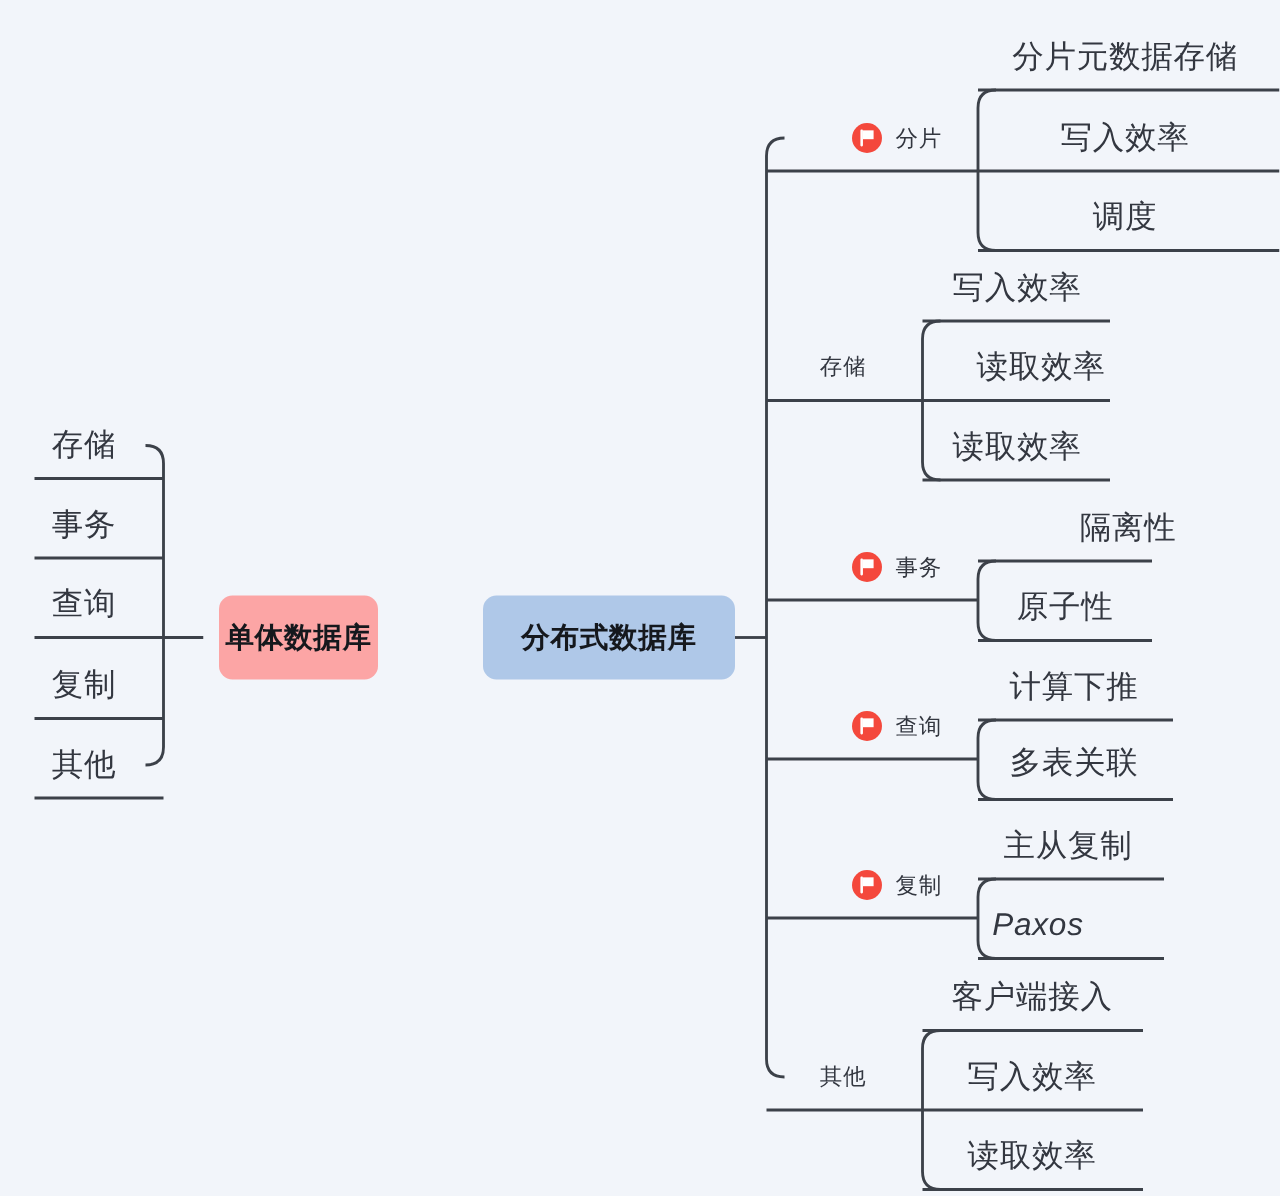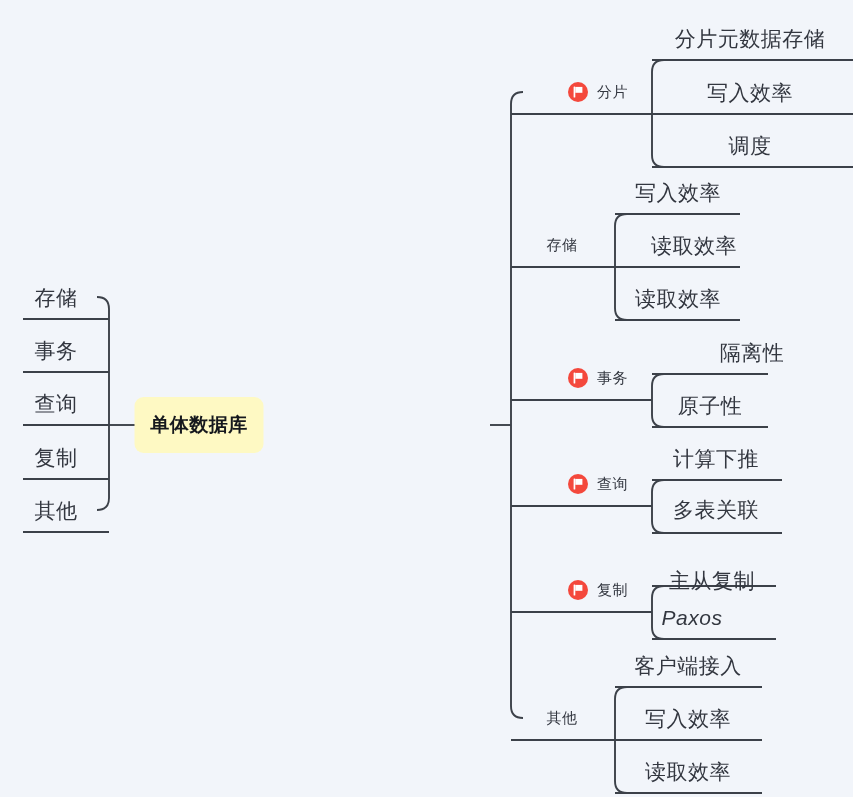--- a/index.html
+++ b/index.html
@@ -105,26 +105,27 @@
       <path d="M 511 612 L 652 612" fill="none" stroke="#3c4149" stroke-width="1.9" stroke-linecap="butt"></path>
       <path d="M 664 586 Q 652 586 652 598 L 652 627 Q 652 639 664 639" fill="none" stroke="#3c4149" stroke-width="1.9" stroke-linecap="butt"></path>
       <path d="M 652 586 L 776 586" fill="none" stroke="#3c4149" stroke-width="1.9" stroke-linecap="butt"></path>
       <path d="M 652 639 L 776 639" fill="none" stroke="#3c4149" stroke-width="1.9" stroke-linecap="butt"></path>
       <path d="M 511 740 L 615 740" fill="none" stroke="#3c4149" stroke-width="1.9" stroke-linecap="butt"></path>
       <path d="M 627 687 Q 615 687 615 699 L 615 781 Q 615 793 627 793" fill="none" stroke="#3c4149" stroke-width="1.9" stroke-linecap="butt"></path>
       <path d="M 615 687 L 762 687" fill="none" stroke="#3c4149" stroke-width="1.9" stroke-linecap="butt"></path>
       <path d="M 615 740 L 762 740" fill="none" stroke="#3c4149" stroke-width="1.9" stroke-linecap="butt"></path>
       <path d="M 615 793 L 762 793" fill="none" stroke="#3c4149" stroke-width="1.9" stroke-linecap="butt"></path>
     </svg>
-<div class="root-node" style="left: 199px; top: 425px; width: 129px; height: 56px; background: #fef9c3; color: rgb(21, 24, 29);">单体数据库</div>
+<div class="root-node" style="left: 199px; top: 425px; width: 106px; height: 56px; background: #fca5a5; color: rgb(21, 24, 29);">单体数据库</div>
     <div class="node-label" style="left: 56px; top: 297px;">存储</div>
     <div class="node-label" style="left: 56px; top: 350px;">事务</div>
     <div class="node-label" style="left: 56px; top: 403px;">查询</div>
     <div class="node-label" style="left: 56px; top: 457px;">复制</div>
     <div class="node-label" style="left: 56px; top: 510px;">其他</div>
+    <div class="root-node" style="left: 406px; top: 425px; width: 168px; height: 56px; background: rgb(175, 200, 232); color: rgb(21, 24, 29);">分布式数据库</div>
     <div class="branch-node" style="left: 598px; top: 92px;">
       <svg viewBox="0 0 20 20" class="flag-icon">
         <circle cx="10" cy="10" r="10" fill="#f4483c"></circle>
         <rect x="5.6" y="4.4" width="1.7" height="11.2" rx="0.7" fill="#ffffff"></rect>
         <path d="M7.3 4.9 H14.4 V10.8 H7.3 Z" fill="#ffffff"></path>
       </svg>
       <span class="bl">分片</span>
     </div>
     <div class="node-label" style="left: 750px; top: 38px;">分片元数据存储</div>
     <div class="node-label" style="left: 750px; top: 92px;">写入效率</div>
@@ -156,21 +157,21 @@
     <div class="node-label" style="left: 716px; top: 458px;">计算下推</div>
     <div class="node-label" style="left: 716px; top: 511px; font-family: Liberation Mono, monospace;">多表关联</div>
     <div class="branch-node" style="left: 598px; top: 590px;">
       <svg viewBox="0 0 20 20" class="flag-icon">
         <circle cx="10" cy="10" r="10" fill="#f4483c"></circle>
         <rect x="5.6" y="4.4" width="1.7" height="11.2" rx="0.7" fill="#ffffff"></rect>
         <path d="M7.3 4.9 H14.4 V10.8 H7.3 Z" fill="#ffffff"></path>
       </svg>
       <span class="bl">复制</span>
     </div>
-    <div class="node-label" style="left: 712px; top: 580px;">主从复制</div>
+    <div class="node-label" style="left: 712px; top: 564px;">主从复制</div>
     <div class="node-label" style="left: 692px; top: 617px; font-style: italic;">Paxos</div>
     <div class="branch-node" style="left: 562px; top: 718px;">
       <span class="bl">其他</span>
     </div>
     <div class="node-label" style="left: 688px; top: 665px;">客户端接入</div>
     <div class="node-label" style="left: 688px; top: 718px;">写入效率</div>
     <div class="node-label" style="left: 688px; top: 771px;">读取效率</div>
   </div>
 
 </body></html>

